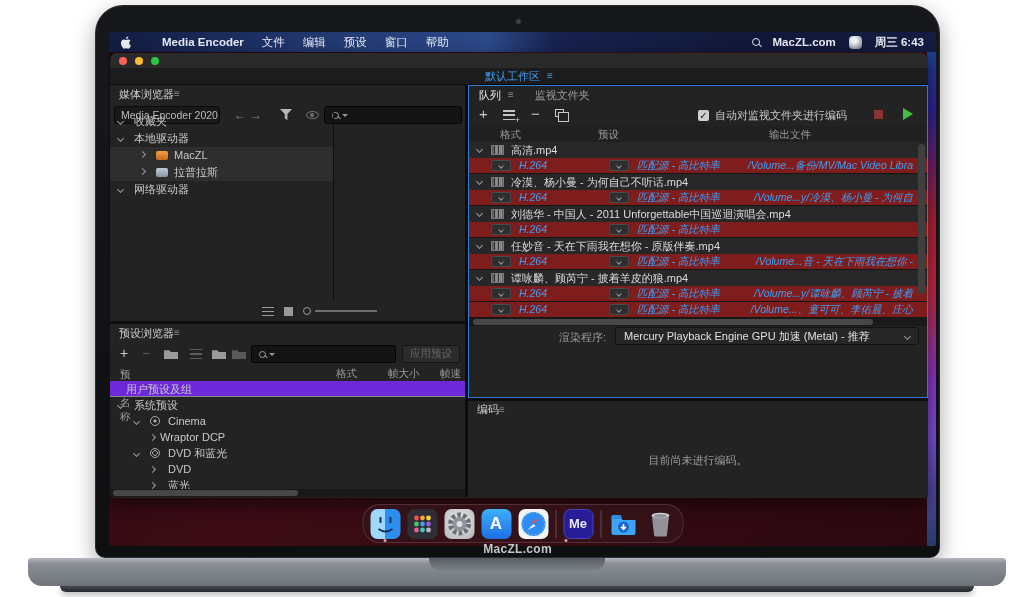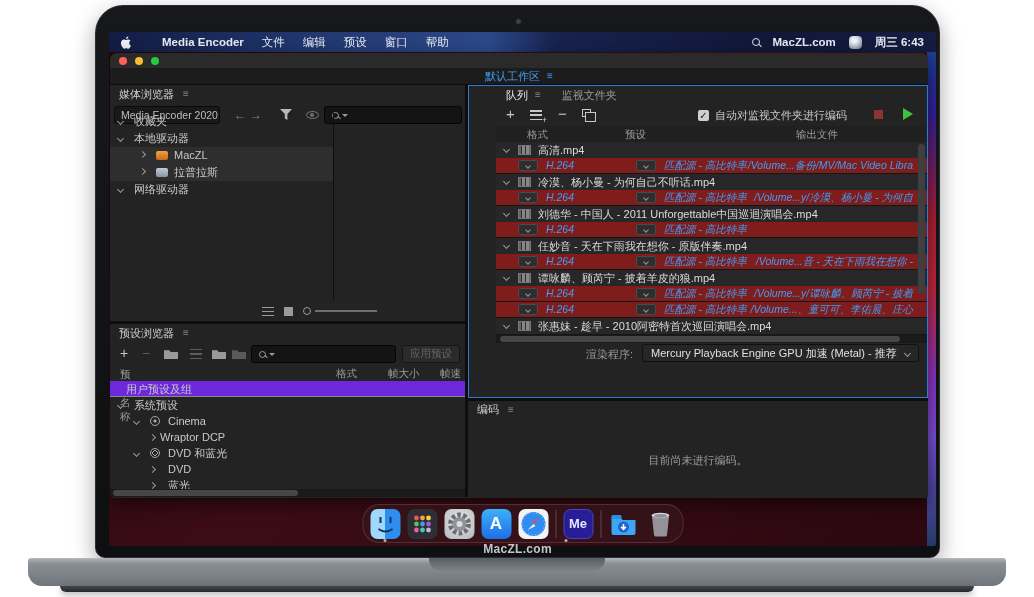--- a/index.html
+++ b/index.html
@@ -64,23 +64,23 @@
   .ws-tab + .menu-ham { color:#3f9ef2; }
 
   .panels { display:flex; height:412px; }
   .col-left { width:355px; display:flex; flex-direction:column; }
   .col-right { width:460px; display:flex; flex-direction:column; }
   .vdiv { width:3px; background:#0d0d0d; }
   .hdiv { height:3px; background:#0d0d0d; }
   .panel { position:relative; background:#232323; overflow:hidden; font-size:11px; color:#c2c2c2; }
   .p-media { height:236px; }
   .p-preset { height:173px; }
-  .p-queue { height:378px; border:1px solid #2d7bd2;padding-left:27px; }
+  .p-queue { height:378px; border:1px solid #2d7bd2; }
   .p-encode { height:116px; }
-  .phead { height:18px; display:flex; align-items:center; gap:9px; padding-left:9px;
+  .phead { height:18px; display:flex; align-items:center; gap:0; padding-left:9px;
     color:#cfcfcf; font-size:11px; }
 
   
   .cv { display:inline-block; width:5px; height:5px; border-right:1.4px solid #9a9a9a;
     border-bottom:1.4px solid #9a9a9a; }
   .cv-d { transform:rotate(45deg); }
   .cv-r { transform:rotate(-45deg); }
 
   
   .mb-toolbar { position:relative; height:24px; }
@@ -502,27 +502,20 @@
                         </span>
                       <a class="qlink" style="left:50px">H.264</a>
                       <span class="dropbtn" style="left:140px">
                           <span class="cv cv-d"></span>
                         </span>
                       <a class="qlink" style="left:168px">匹配源 - 高比特率</a>
                       <a class="qlink" style="right:14px">/Volume...、童可可、李佑晨、庄心</a>
                     </div>
                   </div>
 
-                  <div class="qitem">
-                    <div class="qsrc">
-                      <span class="cv cv-d"></span>
-                      <span class="film"></span>
-                      <span class="qname">张惠妹 - 趁早 - 2010阿密特首次巡回演唱会.mp4</span>
-                    </div>
-                  </div>
                 </div>
 
                 <div class="q-hscroll">
                   <div class="hthumb" style="left:4px;width:400px"></div>
                 </div>
 
                 <div class="q-render">
                   <span class="r-label">渲染程序:</span>
                   <div class="r-field">
                     <span>Mercury Playback Engine GPU 加速 (Metal) - 推荐</span>

